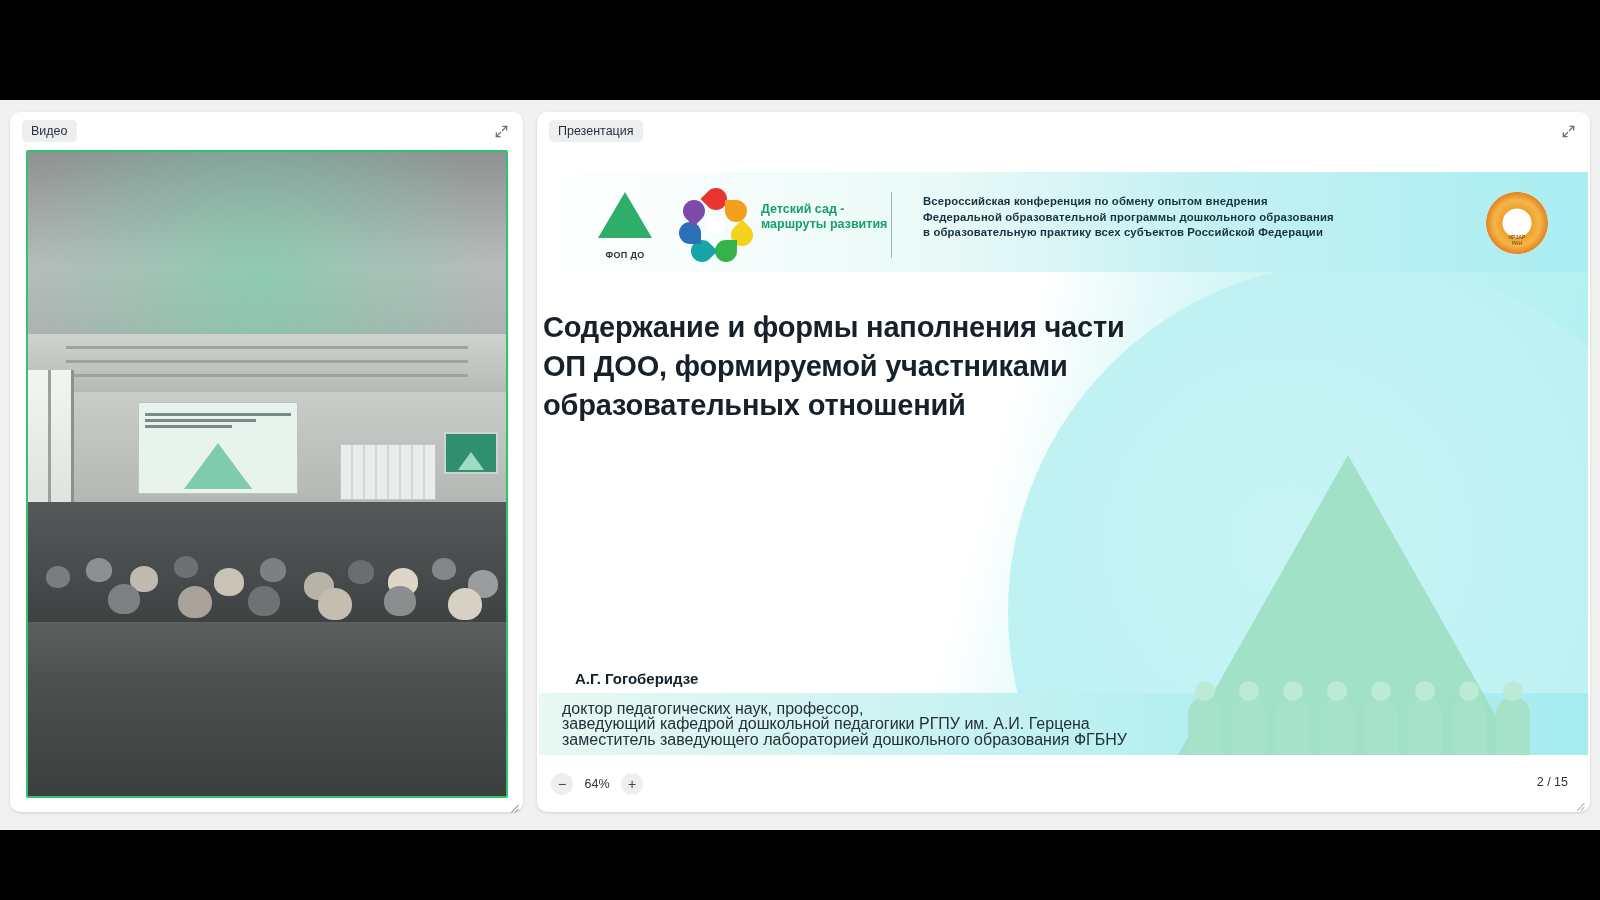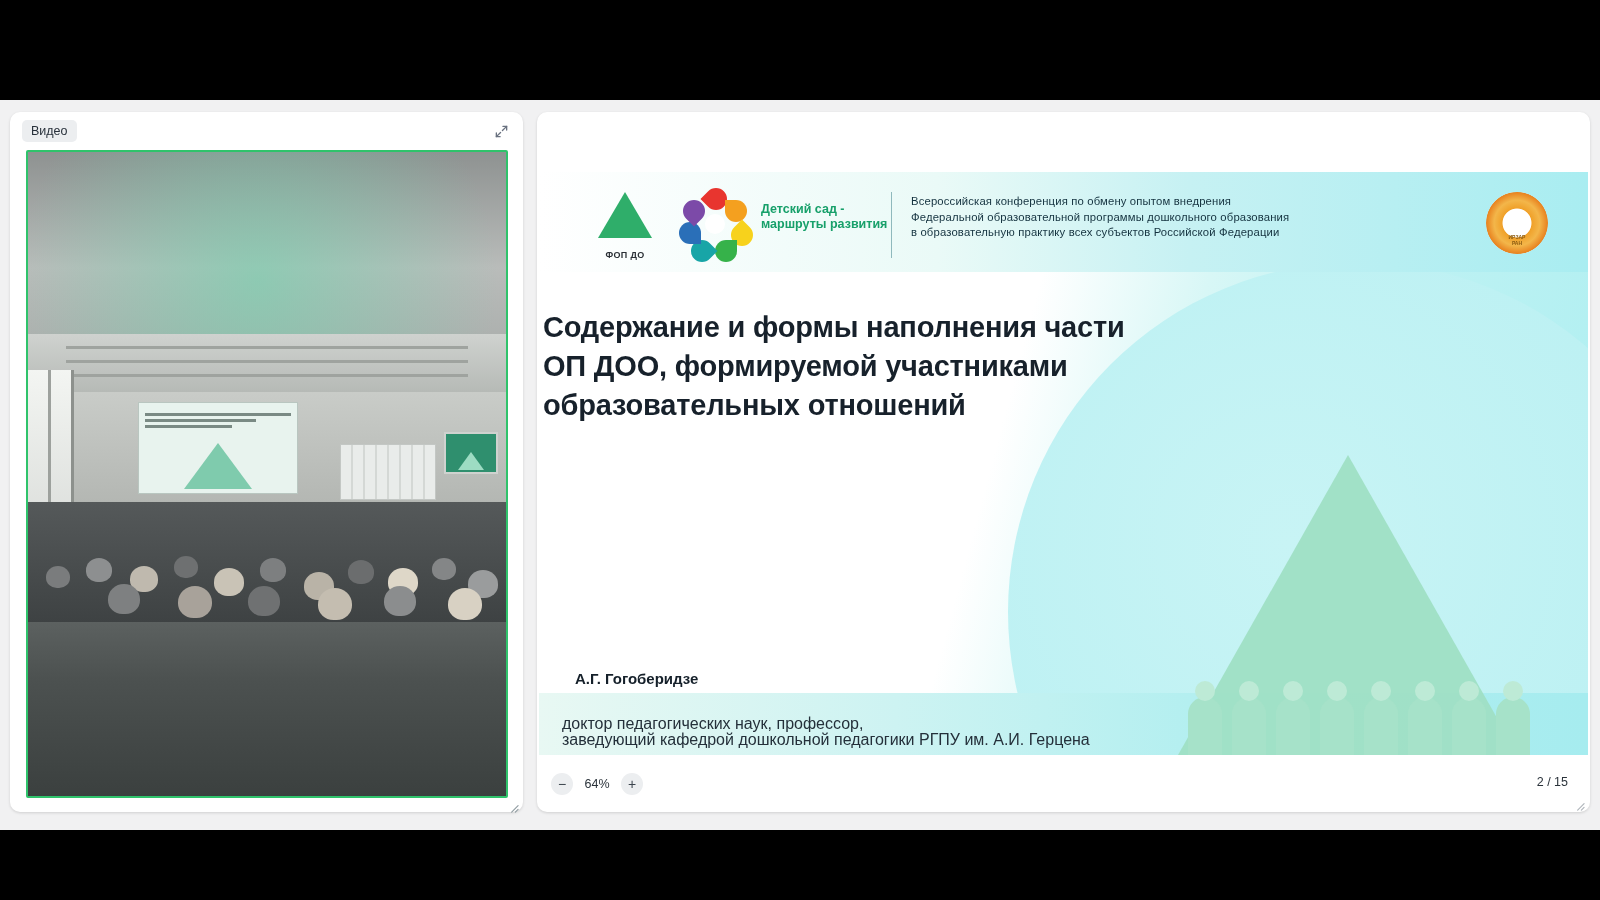--- a/index.html
+++ b/index.html
@@ -221,22 +221,22 @@
   }
   .logo-ds-text {
     position:absolute; left:222px; top:30px;
     font-size:12.5px; font-weight:bold; color:#17a06a; line-height:15px;
   }
   .logo-div {
     position:absolute; left:352px; top:20px; width:1px; height:66px;
     background:#8fb9bd;
   }
   .conf-title {
-    position:absolute; left:372px; top:22px; width:530px;
-    font-size:11.3px; font-weight:normal; color:#14323f; line-height:15.5px;
+    position:absolute; left:384px; top:22px; width:530px;
+    font-size:11.3px; font-weight:bold; color:#14323f; line-height:15.5px;
     letter-spacing:.15px;
   }
   .logo-right {
     position:absolute; right:40px; top:20px; width:62px; height:62px;
   }
   .logo-right .ring {
     position:absolute; inset:0; border-radius:50%;
     background: radial-gradient(circle, #ffffff 32%, #f0a12a 34%, #f3b64a 52%, #e8821f 70%, #ffffff 72%);
   }
   .logo-right .lbl {
@@ -348,20 +348,31 @@
 
     <div class="resize-corner-v">
       <svg width="11" height="11" viewBox="0 0 12 12" stroke="currentColor" stroke-width="1.2" stroke-linecap="round">
         <path d="M11 4L4 11"></path>
           <path d="M11 8L8 11"></path>
       </svg>
     </div>
   </div>
 
   <div class="panel panel-pres">
+    <div class="panel-head">
+      <div class="panel-chip">Презентация</div>
+      <div class="expand-btn">
+        <svg width="15" height="15" viewBox="0 0 16 16" fill="none" stroke="currentColor" stroke-width="1.4" stroke-linecap="round">
+          <path d="M9.5 2.5H13.5V6.5"></path>
+            <path d="M6.5 13.5H2.5V9.5"></path>
+            <path d="M13.5 2.5L9 7"></path>
+            <path d="M2.5 13.5L7 9"></path>
+        </svg>
+      </div>
+    </div>
 
     <div class="slide-wrap">
       <div class="slide">
         <div class="slide-bg-cyan"></div>
         <div class="slide-circle"></div>
         <div class="slide-top-band"></div>
         <div class="slide-bottom-band"></div>
         <div class="slide-house"></div>
 
         <div class="people">
@@ -407,20 +418,21 @@
           <div class="lbl" style="white-space:pre-line">ИРЗАР
 РАН</div>
         </div>
 
         <div class="slide-title">Содержание и формы наполнения части ОП ДОО, формируемой участниками образовательных отношений</div>
 
         <div class="author">А.Г. Гогоберидзе</div>
         <div class="author-lines">
           <div>доктор  педагогических наук, профессор,</div>
           <div>заведующий кафедрой дошкольной педагогики РГПУ им. А.И. Герцена</div>
+          <div>заместитель заведующего лабораторией дошкольного  образования ФГБНУ</div>
         </div>
       </div>
     </div>
 
     <div class="pres-toolbar">
       <div class="zoom-group">
         <div class="zoom-btn">−</div>
         <div class="zoom-val">64%</div>
         <div class="zoom-btn">+</div>
       </div>

